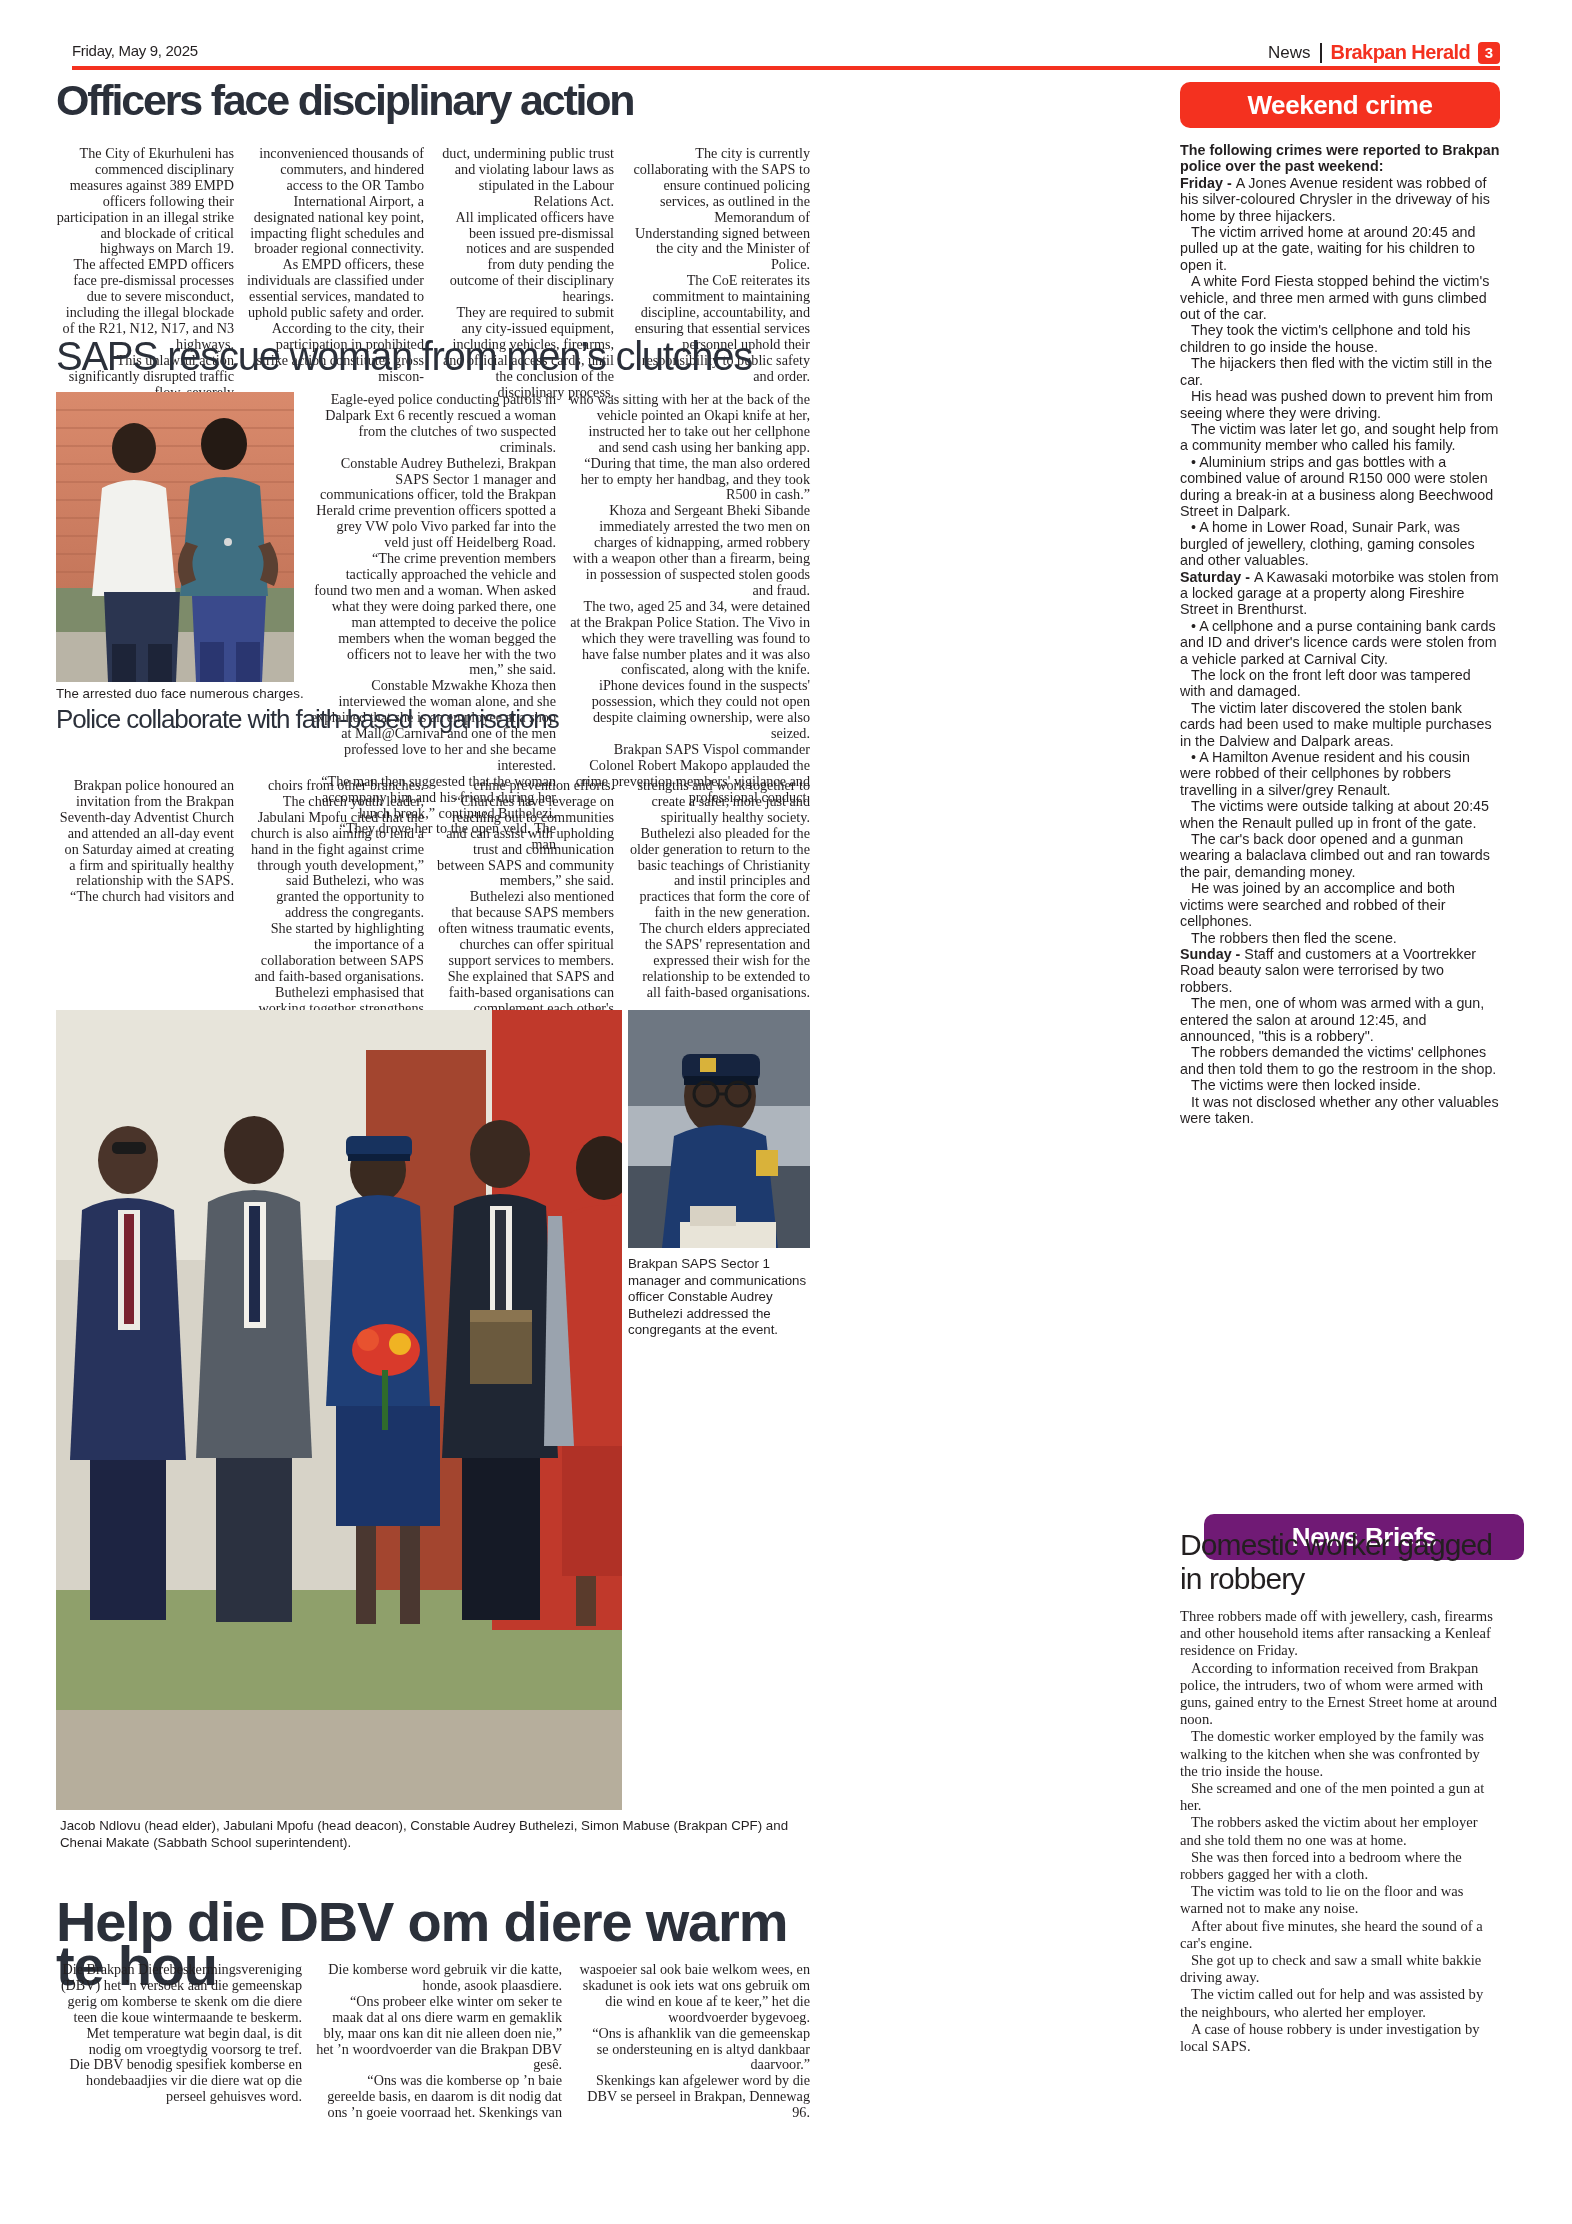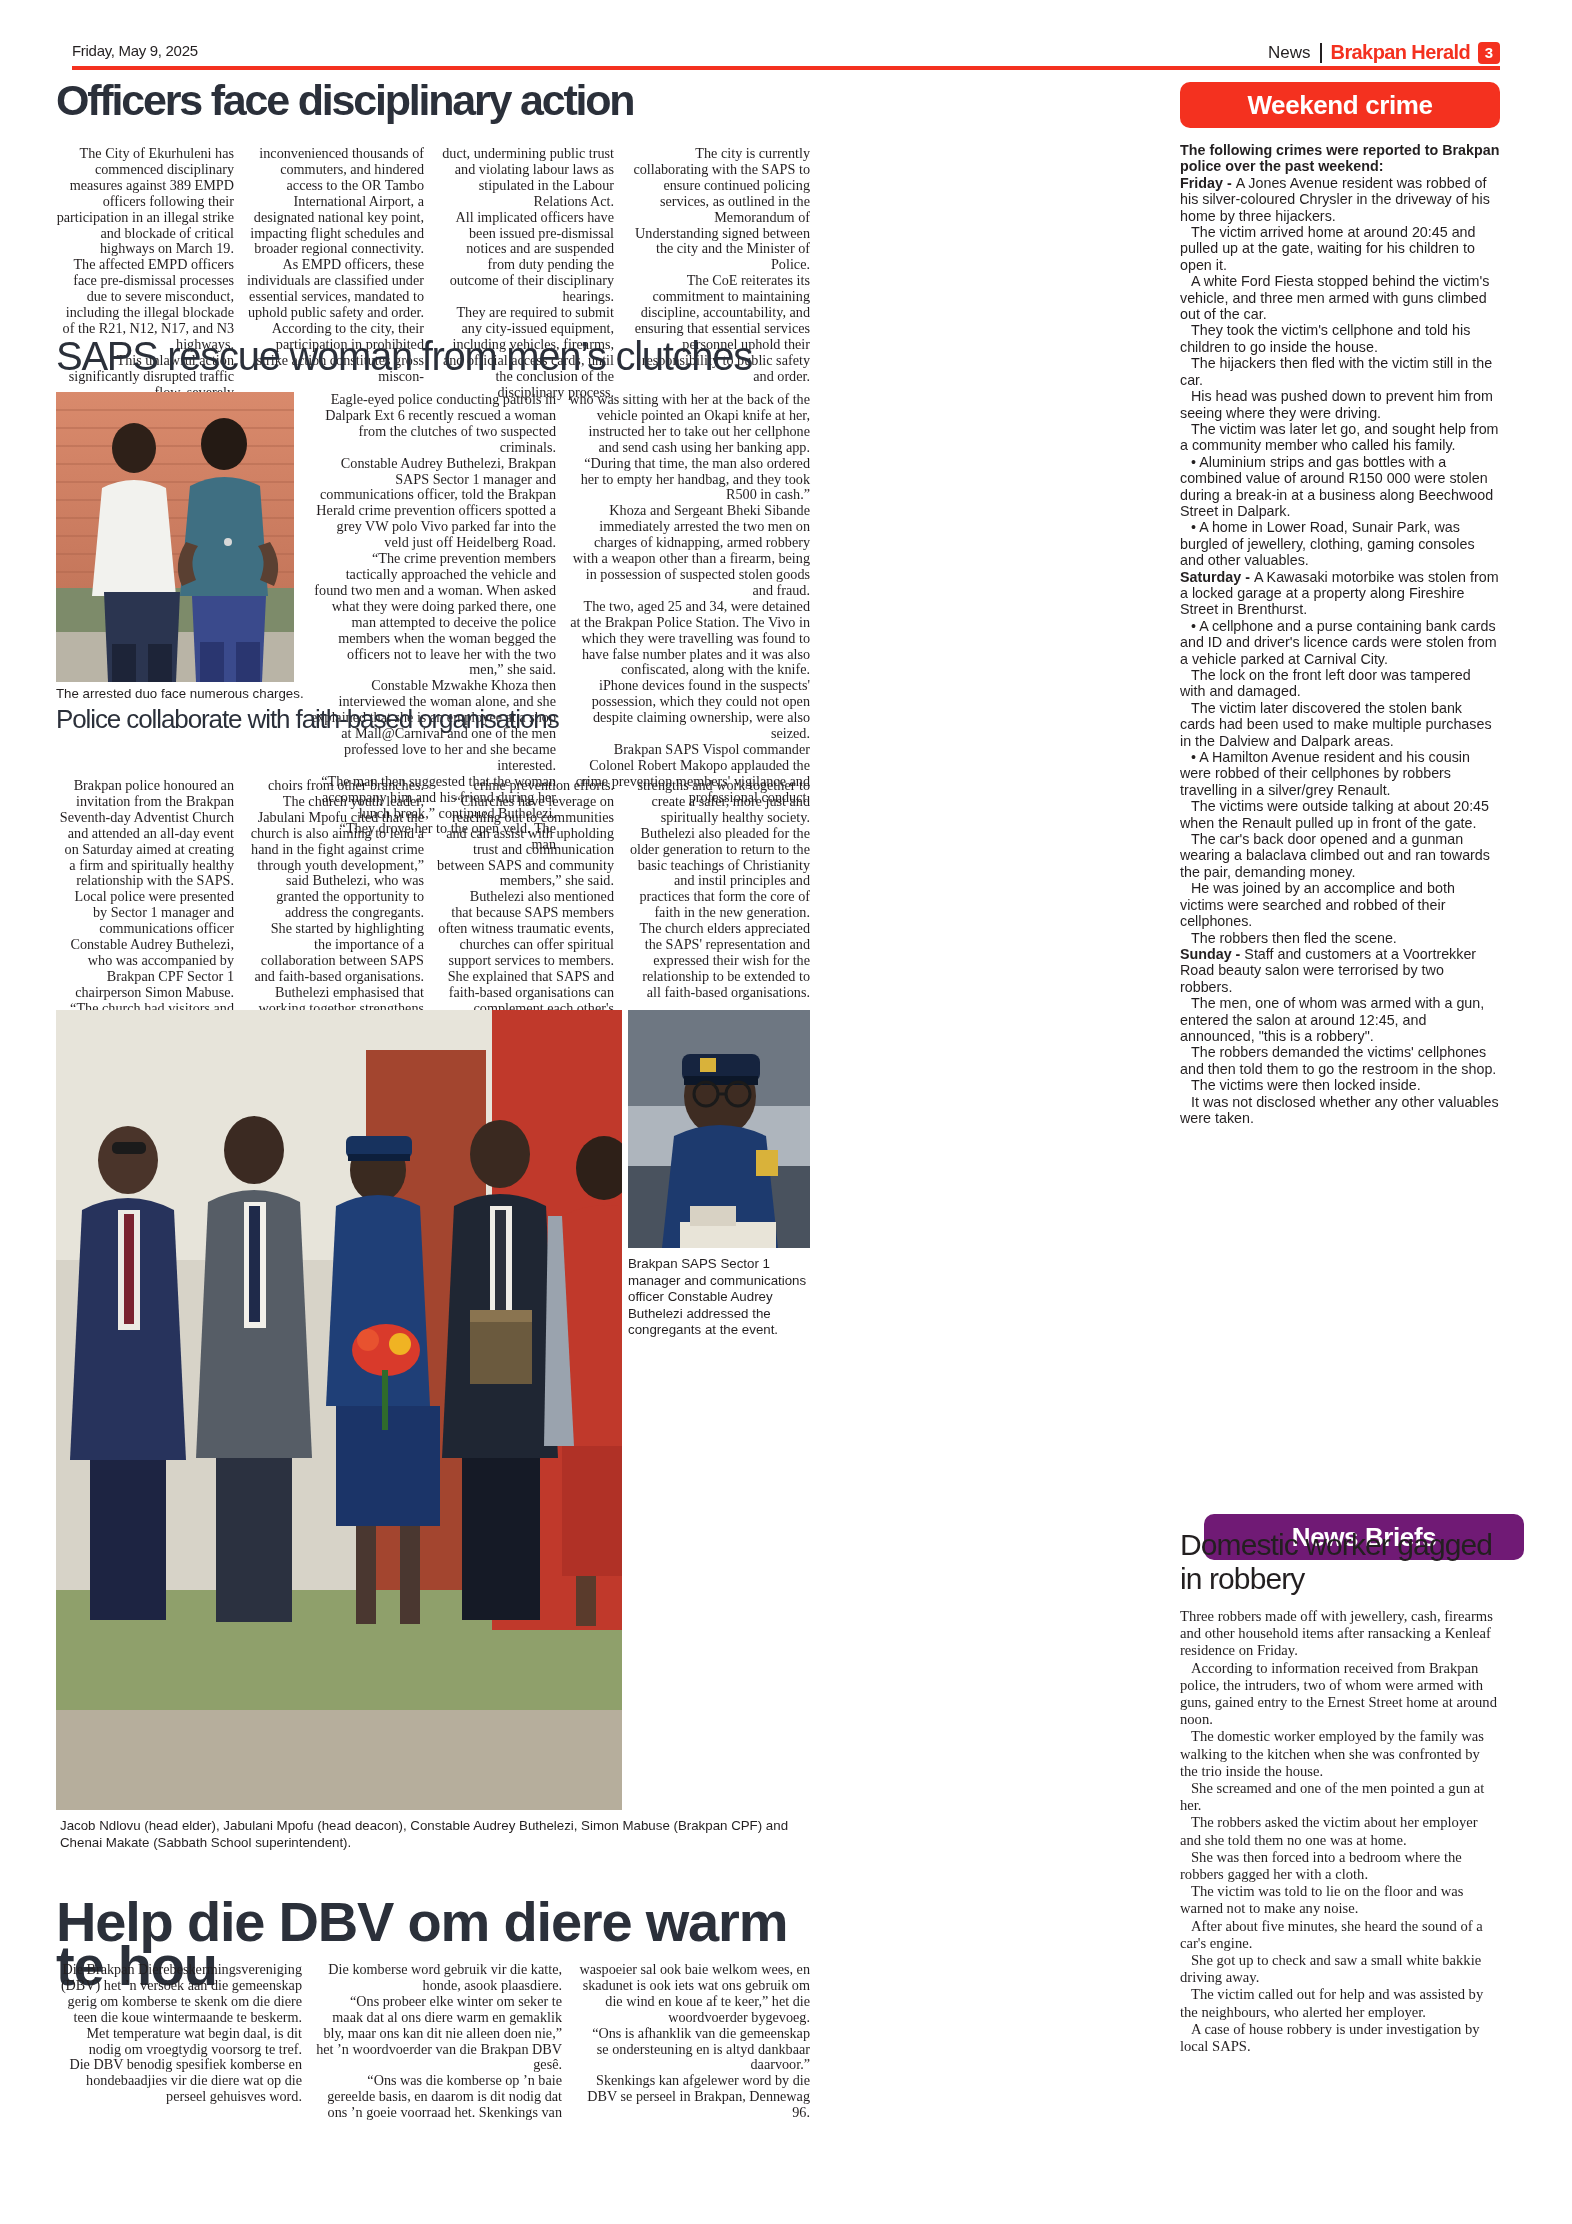--- a/index.html
+++ b/index.html
@@ -181,21 +181,20 @@
       <p>Khoza and Sergeant Bheki Sibande immediately arrested the two men on charges of kidnapping, armed robbery with a weapon other than a firearm, being in possession of suspected stolen goods and fraud.</p>
       <p>The two, aged 25 and 34, were detained at the Brakpan Police Station. The Vivo in which they were travelling was found to have false number plates and it was also confiscated, along with the knife.</p>
       <p>iPhone devices found in the suspects' possession, which they could not open despite claiming ownership, were also seized.</p>
       <p>Brakpan SAPS Vispol commander Colonel Robert Makopo applauded the crime prevention members' vigilance and professional conduct.</p>
     </div>
 
   <div class="hl-3">Police collaborate with faith-based organisations</div>
 
   <div class="col s3c1">
       <p class="first">Brakpan police honoured an invitation from the Brakpan Seventh-day Adventist Church and attended an all-day event on Saturday aimed at creating a firm and spiritually healthy relationship with the SAPS.</p>
-      <p>Local police were presented by Sector 1 manager and communications officer Constable Audrey Buthelezi, who was accompanied by Brakpan CPF Sector 1 chairperson Simon Mabuse.</p>
       <p>“The church had visitors and</p>
     </div>
   <div class="col s3c2">
       <p class="first">choirs from other branches. The church youth leader, Jabulani Mpofu cited that the church is also aiming to lend a hand in the fight against crime through youth development,” said Buthelezi, who was granted the opportunity to address the congregants.</p>
       <p>She started by highlighting the importance of a collaboration between SAPS and faith-based organisations.</p>
       <p>Buthelezi emphasised that working together strengthens</p>
     </div>
   <div class="col s3c3">
       <p class="first">crime prevention efforts.</p>
       <p>“Churches have leverage on reaching out to communities and can assist with upholding trust and communication between SAPS and community members,” she said.</p>

